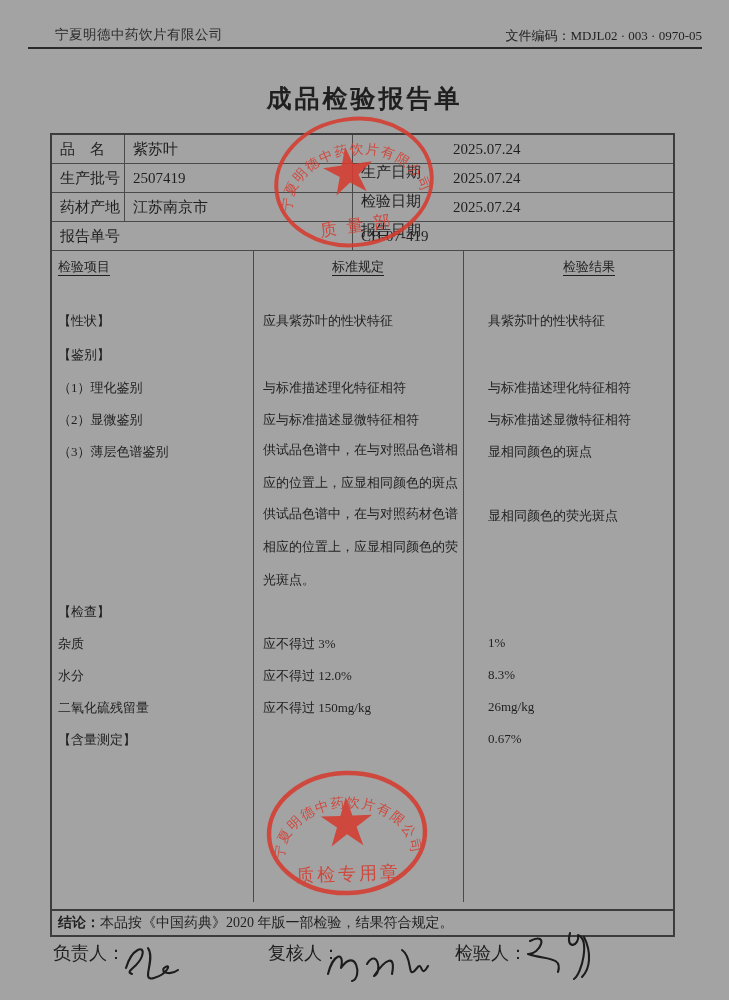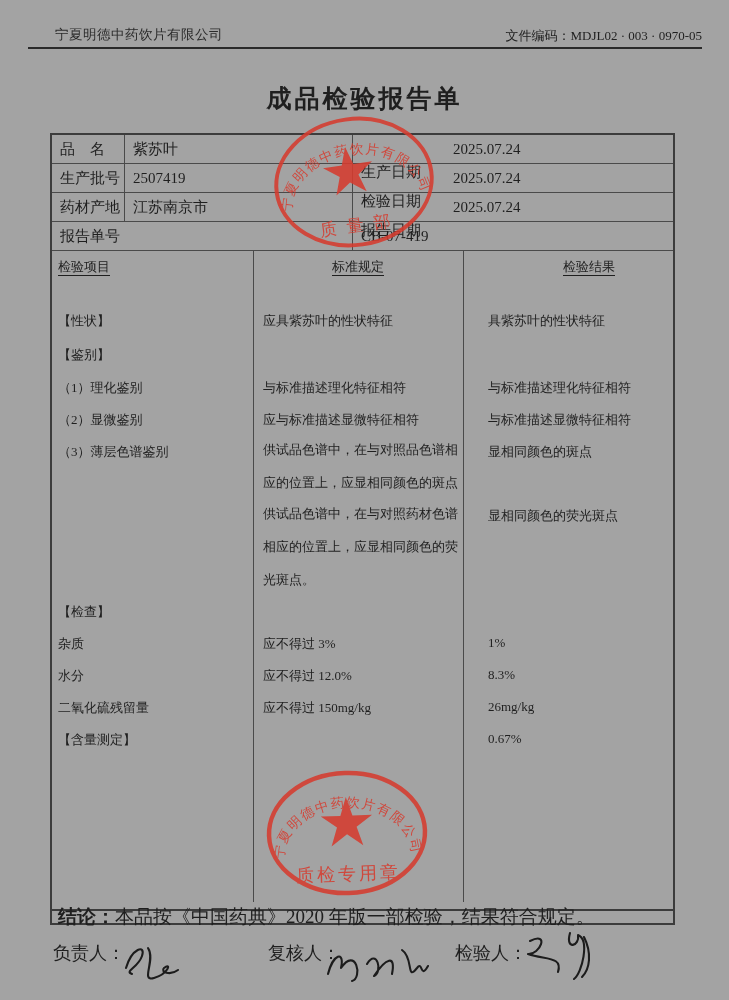--- a/index.html
+++ b/index.html
@@ -32,23 +32,23 @@
   .results{position:relative;width:100%;height:651px;font-size:13px;}
   .vline{position:absolute;top:0;width:1px;height:100%;background:#4a4a4a;}
   .v1{left:201px;} .v2{left:411px;}
   .ln{position:absolute;white-space:nowrap;}
   .c1{left:6px;} .c2{left:211px;} .c3{left:421px;margin-left:15px;}
   .colhead{text-decoration:underline;text-underline-offset:4px;}
   .h2c{left:201px;width:210px;text-align:center;}
   .h3c{left:411px;width:252px;text-align:center;}
   .para{white-space:pre-line;line-height:33px;width:204px;}
   
-  .conclusion{position:absolute;left:50px;top:909px;width:625px;height:16px;
+  .conclusion{position:absolute;left:50px;top:909px;width:625px;height:28px;
       border:2px solid #3c3c3c;box-sizing:border-box;display:flex;align-items:center;
-      padding-left:6px;font-size:19px;}
+      padding-left:6px;font-size:14px;}
   .conclusion .lbl{font-weight:bold;}
   
   .sig-label{position:absolute;font-size:18px;}
   .sig-svg{position:absolute;}
   .sig-svg path{stroke:#1c1c1c;stroke-width:2.1;fill:none;stroke-linecap:round;stroke-linejoin:round;}
   
   .stamp{position:absolute;pointer-events:none;opacity:.88;}
   .stamp-top{left:266px;top:110px;transform:rotate(-8deg);}
   .stamp-bottom{left:258px;top:764px;transform:rotate(-2deg);}
 </style>

